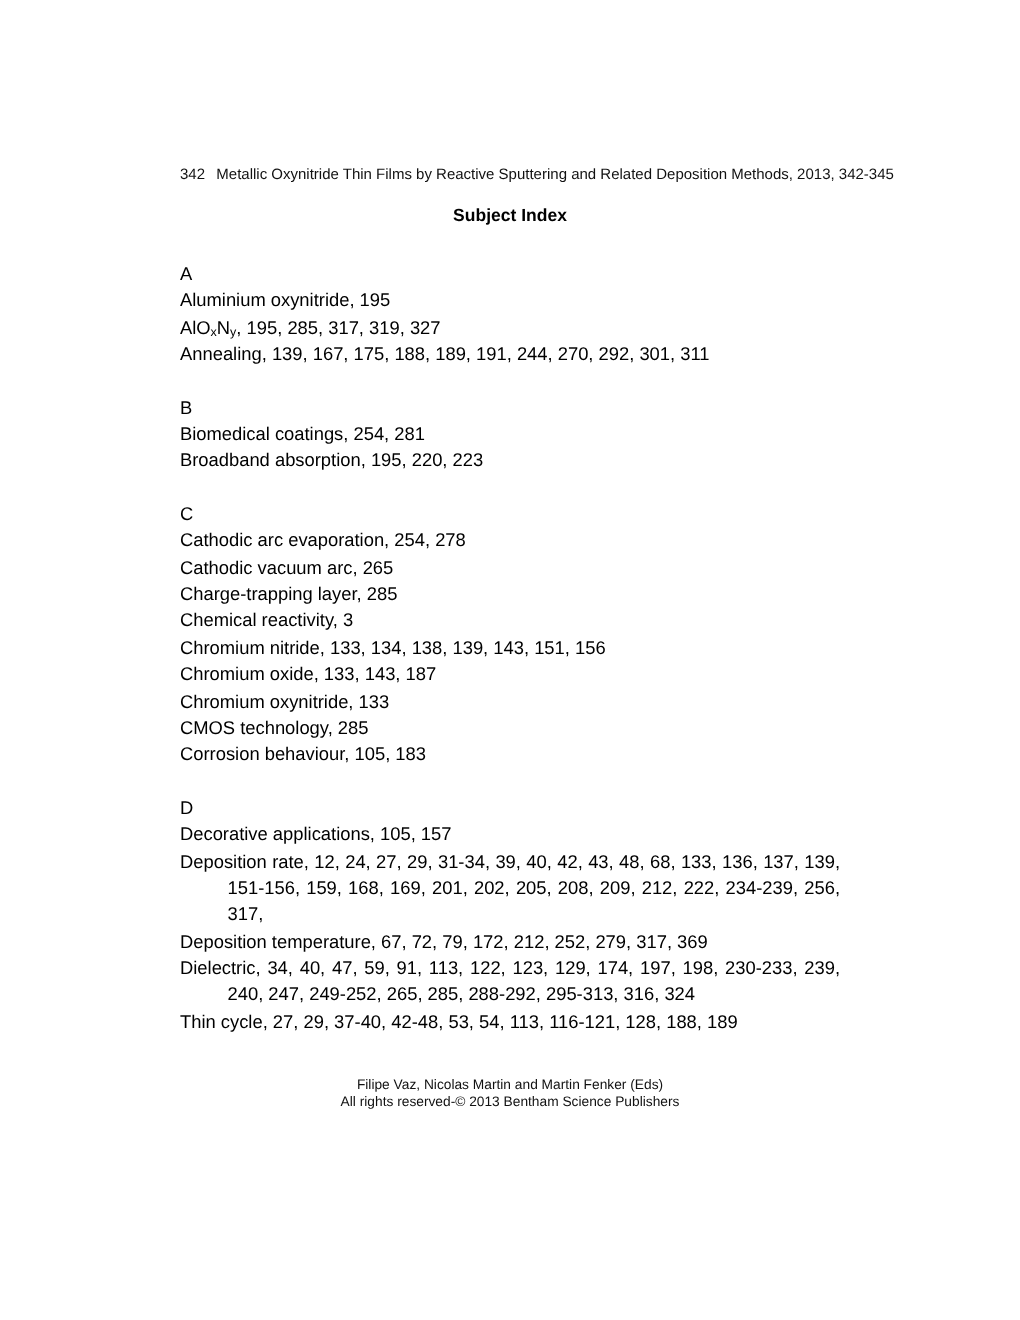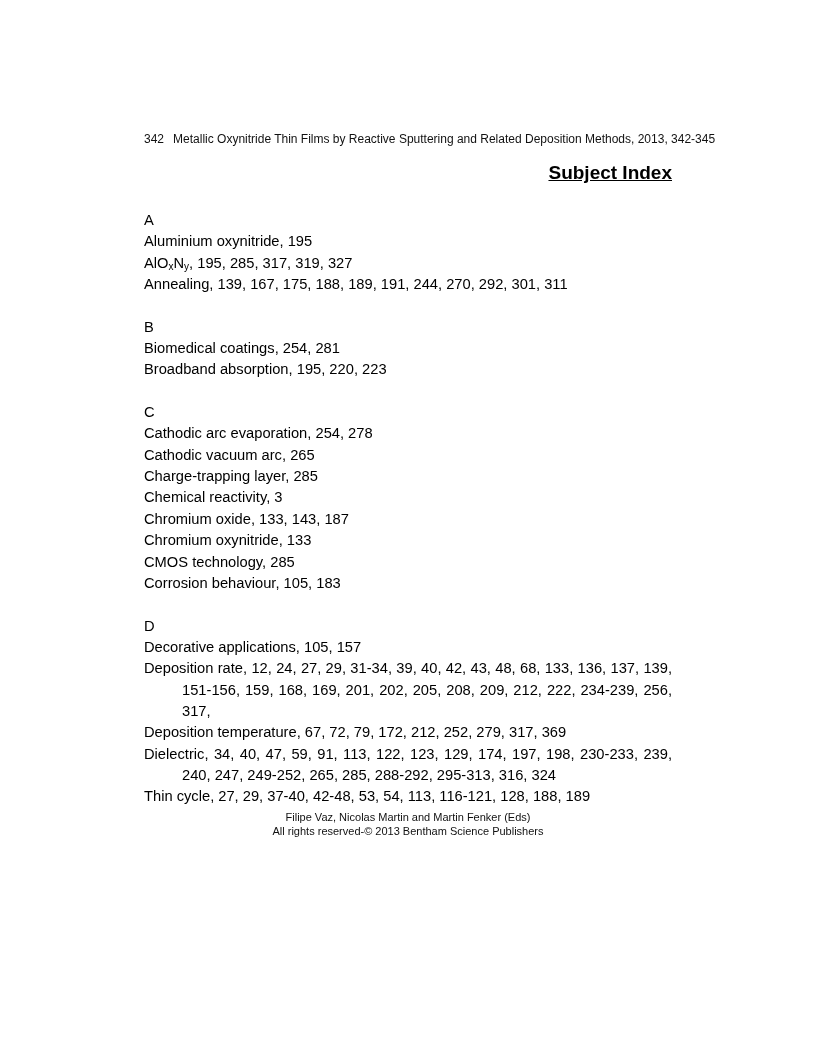--- a/index.html
+++ b/index.html
@@ -15,47 +15,46 @@
     overflow: hidden;
   }
   .running-header {
     font-size: 12px;
     line-height: 13px;
     white-space: nowrap;
     color: #111111;
   }
   .running-header .pgnum { margin-right: 9px; }
   .doc-title {
-    font-size: 19px;
+    font-size: 14px;
     font-weight: 700;
     line-height: 23px;
-    text-align: right;
+    text-align: center;
     margin: 15px 0 0 0;
-    text-decoration: underline;
   }
   #index-body {
     margin-top: 26px;
     font-size: 14.7px;
     line-height: 21.35px;
   }
   .index-section { margin-top: 21.35px; }
   .index-section:first-child { margin-top: 0; }
   .section-letter { }
   .index-entry {
     text-align: justify;
     padding-left: 38px;
     text-indent: -38px;
   }
   .index-entry sub {
     font-size: 0.68em;
     line-height: 0;
     vertical-align: -0.18em;
   }
   .page-footer {
-    margin-top: 2px;
+    margin-top: 32px;
     text-align: center;
     font-size: 11px;
     line-height: 14.5px;
     color: #111111;
   }
 </style>
 </head>
 <body>
 
 <div class="sheet">
@@ -77,20 +76,21 @@
         <div class="section-letter">B</div>
         <div class="index-entry"><span>Biomedical coatings</span><span>, 254, 281</span></div>
         <div class="index-entry"><span>Broadband absorption</span><span>, 195, 220, 223</span></div>
       </div>
       <div class="index-section">
         <div class="section-letter">C</div>
         <div class="index-entry"><span>Cathodic arc evaporation</span><span>, 254, 278</span></div>
         <div class="index-entry"><span>Cathodic vacuum arc</span><span>, 265</span></div>
         <div class="index-entry"><span>Charge-trapping layer</span><span>, 285</span></div>
         <div class="index-entry"><span>Chemical reactivity</span><span>, 3</span></div>
+        <div class="index-entry"><span>Chromium nitride</span><span>, 133, 134, 138, 139, 143, 151, 156</span></div>
         <div class="index-entry"><span>Chromium oxide</span><span>, 133, 143, 187</span></div>
         <div class="index-entry"><span>Chromium oxynitride</span><span>, 133</span></div>
         <div class="index-entry"><span>CMOS technology</span><span>, 285</span></div>
         <div class="index-entry"><span>Corrosion behaviour</span><span>, 105, 183</span></div>
       </div>
       <div class="index-section">
         <div class="section-letter">D</div>
         <div class="index-entry"><span>Decorative applications</span><span>, 105, 157</span></div>
         <div class="index-entry"><span>Deposition rate</span><span>, 12, 24, 27, 29, 31-34, 39, 40, 42, 43, 48, 68, 133, 136, 137, 139, 151-156, 159, 168, 169, 201, 202, 205, 208, 209, 212, 222, 234-239, 256, 317,</span></div>
         <div class="index-entry"><span>Deposition temperature</span><span>, 67, 72, 79, 172, 212, 252, 279, 317, 369</span></div>

